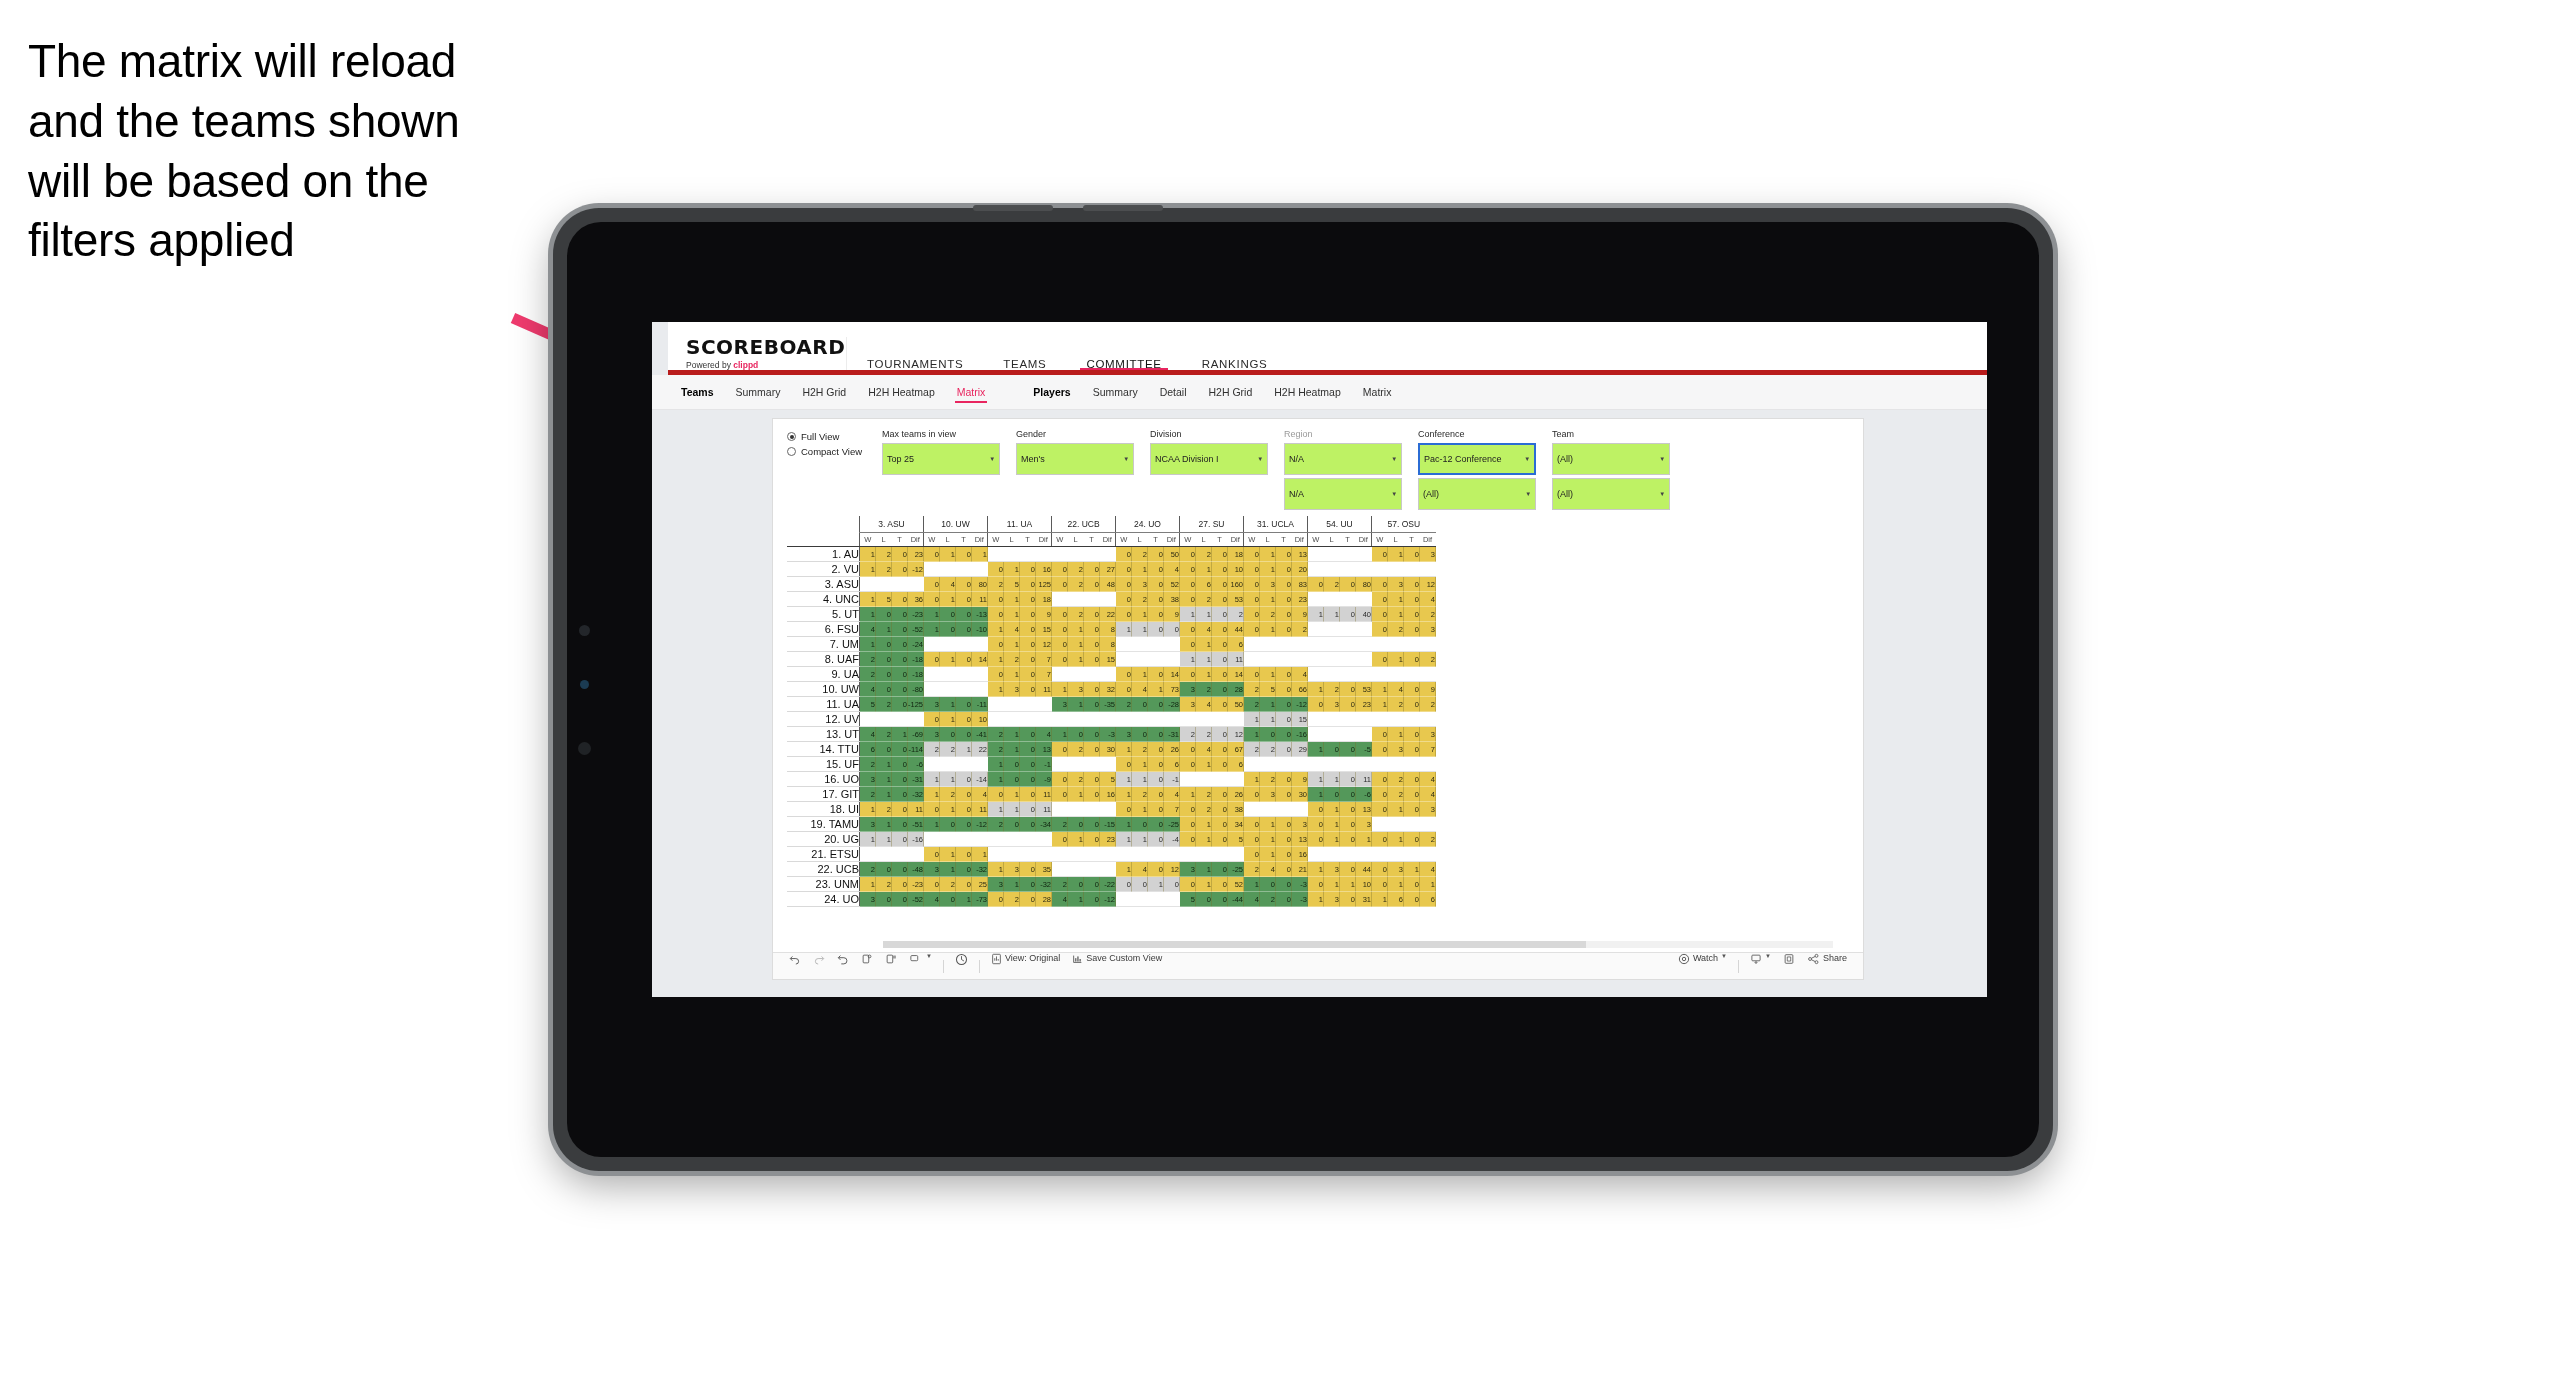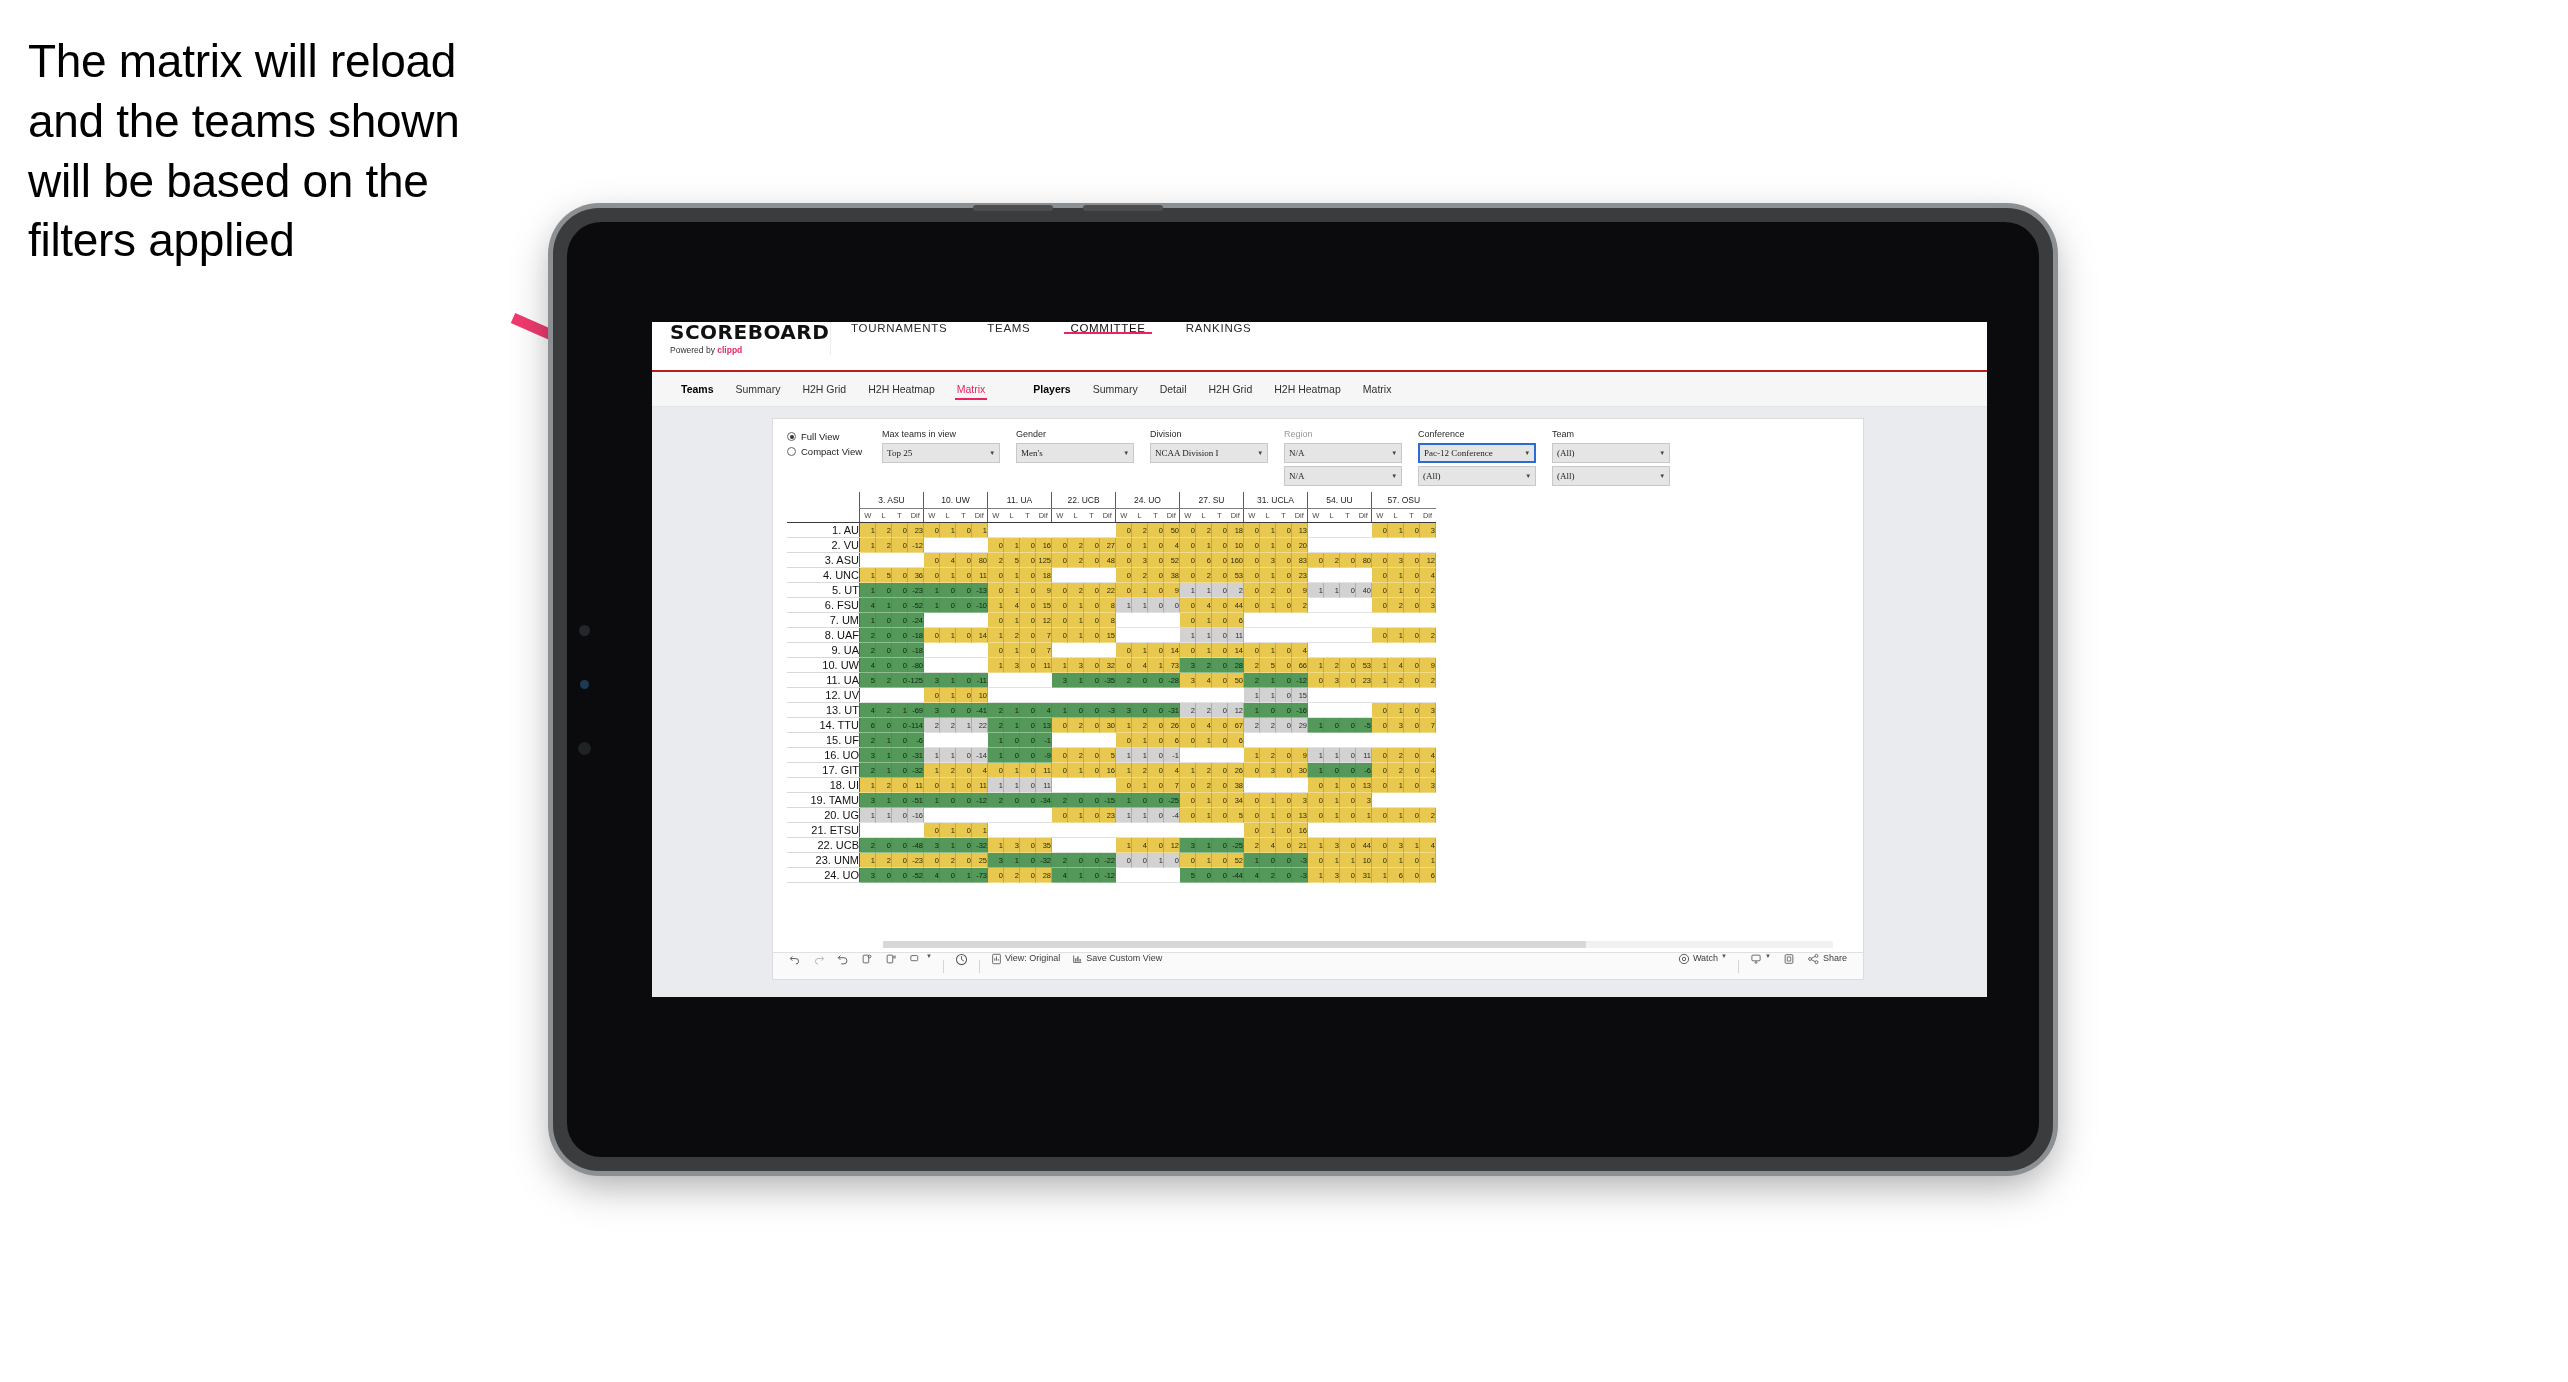--- a/index.html
+++ b/index.html
@@ -43,22 +43,23 @@
   
   #page{
     position:absolute; left:85px; top:100px;
     width:1335px; height:675px;
     background:#e9ebee;
     overflow:hidden;
   }
 
   
   #appbar{
-    height:48px;background:#fff;display:flex;align-items:flex-start;
-    border-bottom:2px solid #b91c1c;
+    height:48px;background:#fff;display:flex;align-items:flex-end;
+    border-bottom:5px solid #b91c1c;
+    margin-left:16px;
   }
   #brand{
     width:160px;display:flex;flex-direction:column;justify-content:center;
     padding-left:18px;border-right:1px solid #ececec;
   }
   #brand .logo{
     font-size:20px;font-weight:bold;letter-spacing:0.5px;color:#111;
     font-family:"DejaVu Sans", sans-serif;line-height:1;
   }
   #brand .tag{font-size:8.5px;color:#333;margin-top:3px;}
@@ -98,23 +99,23 @@
 
   
   #filters{
     display:flex;align-items:flex-start;padding:10px 14px 6px 14px;gap:0;
     font-size:9px;color:#222;
   }
   .fgroup{margin-right:16px;}
   .flabel{font-size:9px;color:#2a2a2a;margin-bottom:3px;height:11px;}
   .flabel.dim{color:#9a9a9a;}
   .fsel{
-    width:118px;height:20px;border:1px solid #c8c8c8;background:#e5e5e5;
+    width:118px;height:32px;border:1px solid #c8c8c8;background:#bef264;
     display:flex;align-items:center;justify-content:space-between;
-    padding:0 4px;font-size:9px;color:#222;box-sizing:border-box;cursor:pointer;font-family:Liberation Serif, serif;
+    padding:0 4px;font-size:9px;color:#222;box-sizing:border-box;cursor:pointer;
   }
   .fsel.hl{border:2px solid #2b6cd4;}
   .fsel + .fsel{margin-top:3px;}
   .fsel .caret{font-size:6px;color:#444;}
   .fsel .txt{overflow:hidden;white-space:nowrap;}
   .radios{margin-right:20px;padding-top:2px;}
   .radiorow{display:flex;align-items:center;font-size:9.5px;color:#222;margin-bottom:4px;cursor:pointer;}
   .rdot{
     width:9px;height:9px;border-radius:50%;border:1px solid #666;margin-right:5px;
     display:flex;align-items:center;justify-content:center;background:#fff;box-sizing:border-box;

